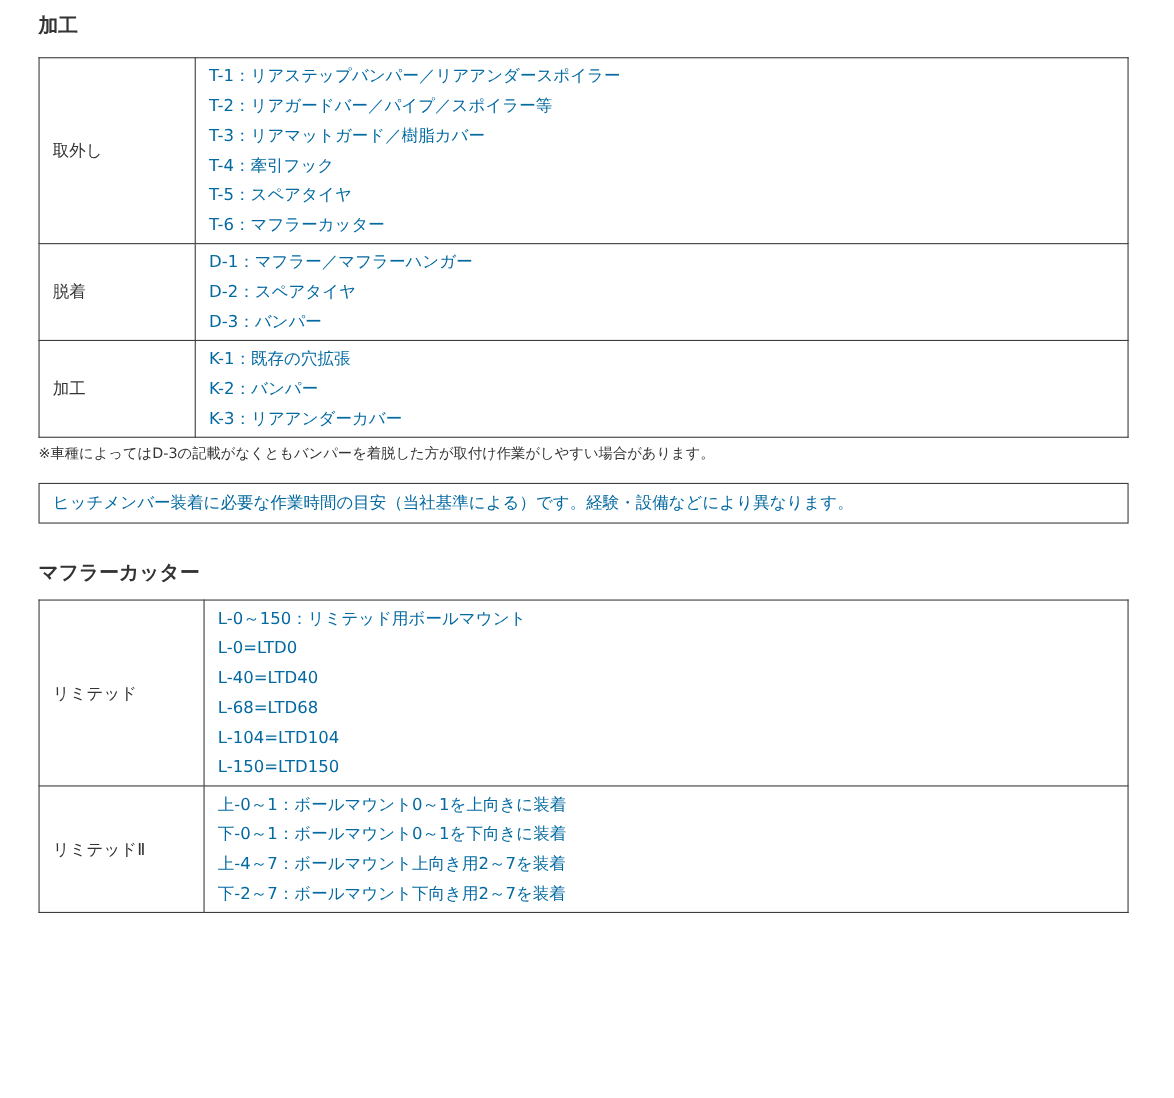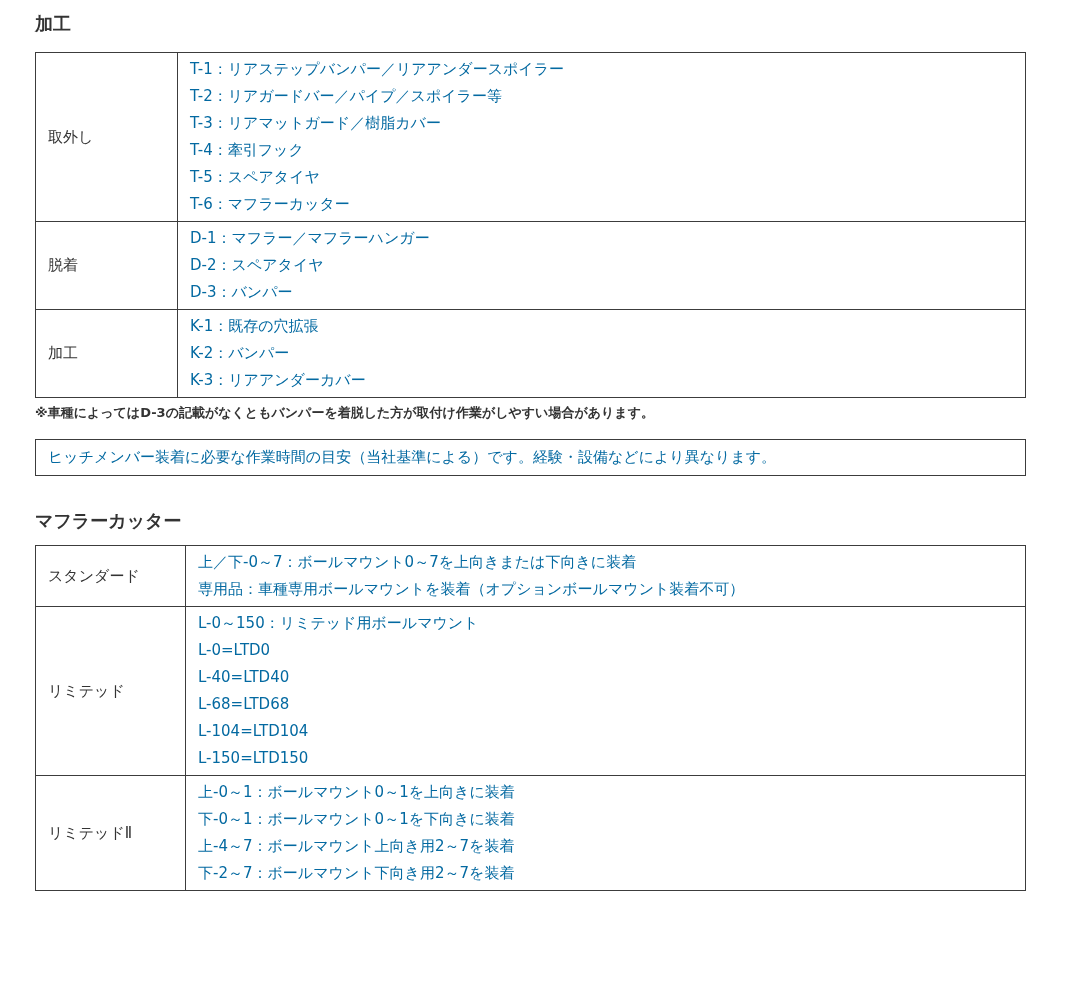--- a/index.html
+++ b/index.html
@@ -48,21 +48,20 @@
     font-size: 15px;
     line-height: 27px;
     color: #0369a1;
     white-space: nowrap;
   }
   .note {
     font-size: 13px;
     line-height: 18px;
     color: #333333;
     margin: 6px 0 0 0;
-    font-weight: bold;
   }
   .info-box {
     border: 1px solid #3c3c3c;
     width: 991px;
     box-sizing: border-box;
     padding: 4px 12px;
     margin-top: 17px;
   }
   .info-box .cell-line { white-space: nowrap; }
   .caret {
@@ -117,27 +116,20 @@
 
 
   <div class="info-box">
     <div class="cell-line">ヒッチメンバー装着に必要な作業時間の目安（当社基準による）です。経験・設備などにより異なります。</div>
   </div>
 
   <h2 class="heading heading-ball-mount">マフラーカッター</h2>
 
   <table class="spec-table ball-mount-table">
     <tbody>
-        <tr>
-      <td class="label-cell">スタンダード</td>
-      <td class="content-cell">
-        <div class="cell-line">上／下-0～7：ボールマウント0～7を上向きまたは下向きに装着</div>
-        <div class="cell-line">専用品：車種専用ボールマウントを装着（オプションボールマウント装着不可）</div>
-      </td>
-    </tr>
     <tr>
       <td class="label-cell">リミテッド</td>
       <td class="content-cell">
         <div class="cell-line">L-0～150：リミテッド用ボールマウント</div>
         <div class="cell-line">L-0=LTD0</div>
         <div class="cell-line">L-40=LTD40</div>
         <div class="cell-line">L-68=LTD68</div>
         <div class="cell-line">L-104=LTD104</div>
         <div class="cell-line">L-150=LTD150</div>
       </td>

